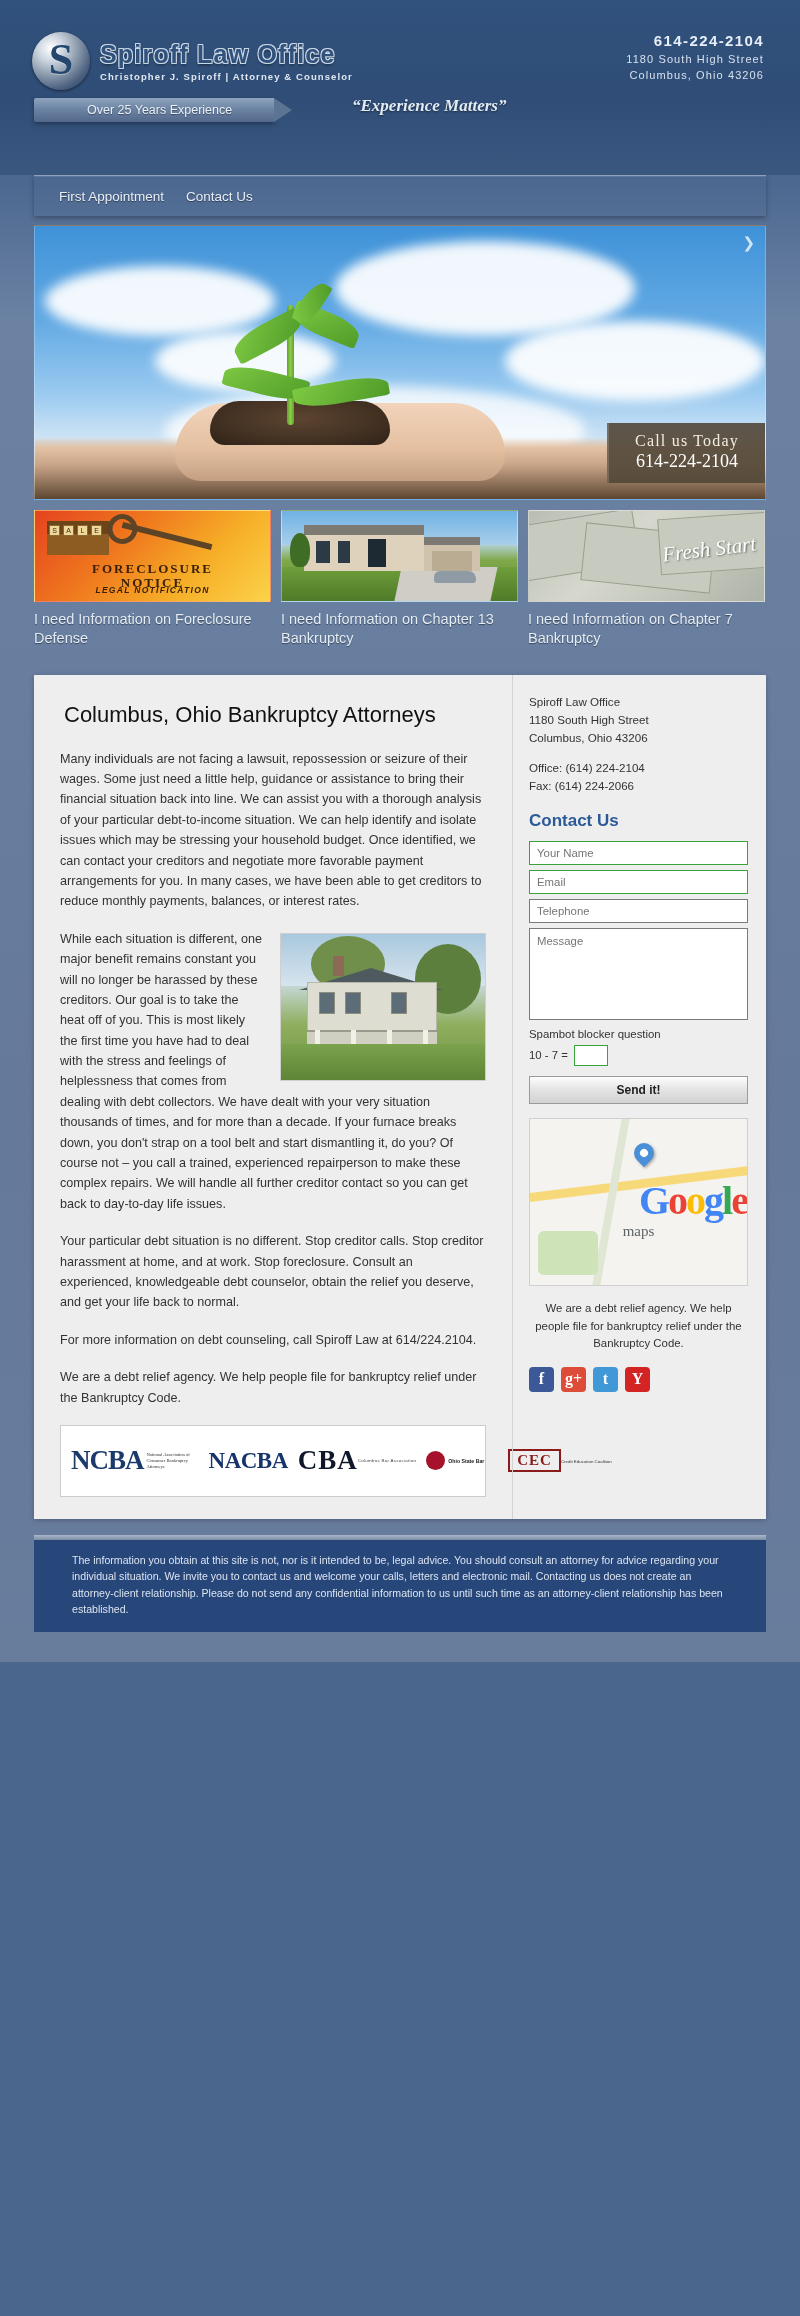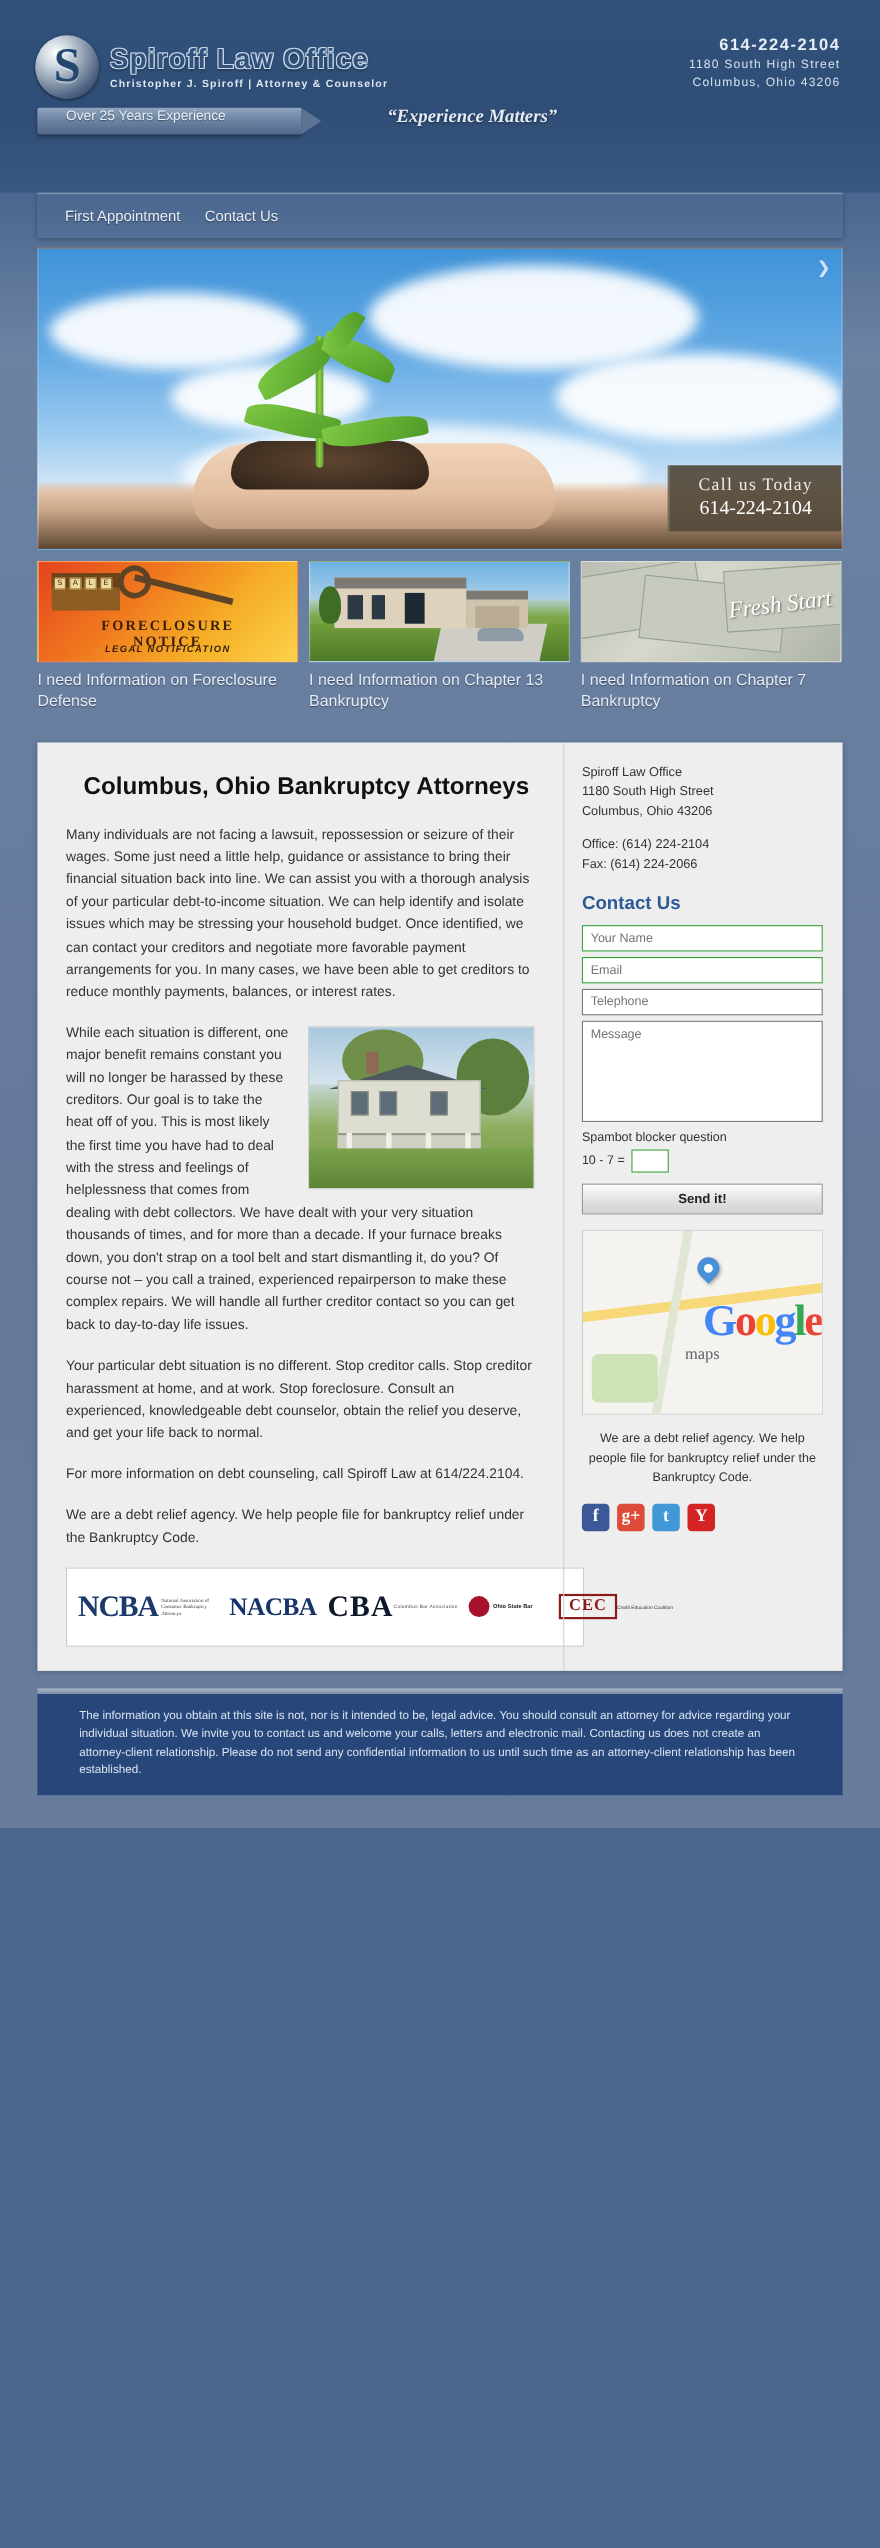--- a/index.html
+++ b/index.html
@@ -70,21 +70,21 @@
   }
   .header-contact .phone { font-size:15px; font-weight:bold; letter-spacing:1.4px; color:#e6eef8; }
   .header-contact .addr { font-size:11px; letter-spacing:1.1px; }
 
   .ribbon {
     position:absolute; left:34px; top:98px;
     width:240px; height:24px;
     background:linear-gradient(180deg,#8fa3bd 0%, #6d85a5 45%, #53688b 100%);
     border-radius:2px 0 0 2px;
     box-shadow:0 2px 4px rgba(0,0,0,.35);
-    display:flex; align-items:flex-start;
+    display:flex; align-items:center;padding-left:27px;
   }
   .ribbon:after {
     content:""; position:absolute; right:-18px; top:0;
     border-top:12px solid transparent; border-bottom:12px solid transparent;
     border-left:18px solid #5a7false;
     border-left:18px solid #5c7394;
   }
   .ribbon span {
     font-size:12.5px; color:#e9f0f8; padding-left:26px; white-space:nowrap;
     text-shadow:0 1px 1px rgba(0,0,0,.4);
@@ -270,22 +270,22 @@
   
   .content-wrap {
     margin:28px 34px 0; width:732px;
     background:#eeeeee; display:flex;
     box-shadow:0 1px 5px rgba(0,0,0,.25);
   }
   .main-col { width:478px; padding:26px 26px 22px 26px; }
   .side-col { width:254px; padding:18px 18px 22px 16px; border-left:1px solid #d2d2d2; }
 
   .page-title {
-    font-size:22px; line-height:1.25; font-weight:bold; color:#111111;
-    margin:0 0 20px 16px;
+    font-size:22px; line-height:1.25; font-weight:normal; color:#111111;
+    margin:0 0 20px 4px;
   }
   .main-col p {
     font-size:12.6px; line-height:1.62; color:#333333; margin:0 0 17px 0;
   }
   .inline-img {
     float:right; margin:4px 0 8px 14px;
     width:206px; height:148px; position:relative; overflow:hidden;
     background:linear-gradient(180deg,#b9d4e6 0%, #cfe0ec 30%, #8fae5f 62%, #6e9440 100%);
     border:1px solid #cfcfcf;
   }
@@ -301,21 +301,21 @@
     border-left:72px solid transparent; border-right:72px solid transparent;
     border-bottom:22px solid #4e5a60;
   }
   .vh-porch { position:absolute; left:26px; top:96px; width:130px; height:24px; background:#cfcfc2; border-top:2px solid #9a9a8c; }
   .vh-col { position:absolute; top:96px; width:5px; height:24px; background:#f0f0e8; }
   .vh-win { position:absolute; background:#5d6d78; border:1px solid #8d8d80; }
   .vh-lawn { position:absolute; left:0; bottom:0; width:100%; height:36px; background:linear-gradient(180deg,#7ba24c,#5e8537); }
   .vh-chim { position:absolute; left:52px; top:22px; width:11px; height:20px; background:#8d6a55; }
 
   .badges {
-    margin-top:14px; width:471px; height:72px;
+    margin-top:14px; width:426px; height:72px;
     background:#ffffff; border:1px solid #cccccc;
     display:flex; align-items:center; gap:10px; padding:6px 10px;
   }
   .badge { display:flex; align-items:center; flex:none; }
   .badge-ncba { font-family:"Liberation Serif", serif; color:#1b3a6b; }
   .badge-ncba .big { font-size:27px; font-weight:bold; letter-spacing:-1px; }
   .badge-ncba .sm { font-size:4.6px; line-height:1.25; color:#333; margin-left:3px; width:52px; }
   .badge-nacba { font-family:"Liberation Serif", serif; color:#16336b; font-size:23px; font-weight:bold; letter-spacing:-.5px; }
   .badge-cba { text-align:center; }
   .badge-cba .big { font-family:"Liberation Serif", serif; font-size:27px; font-weight:bold; color:#0f172a; letter-spacing:1px; }

